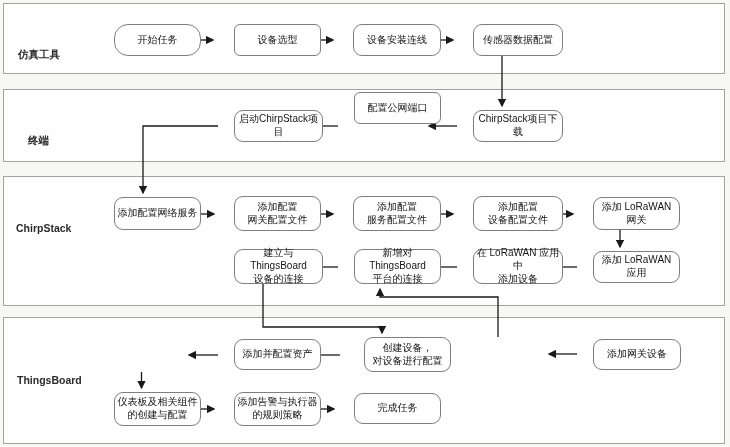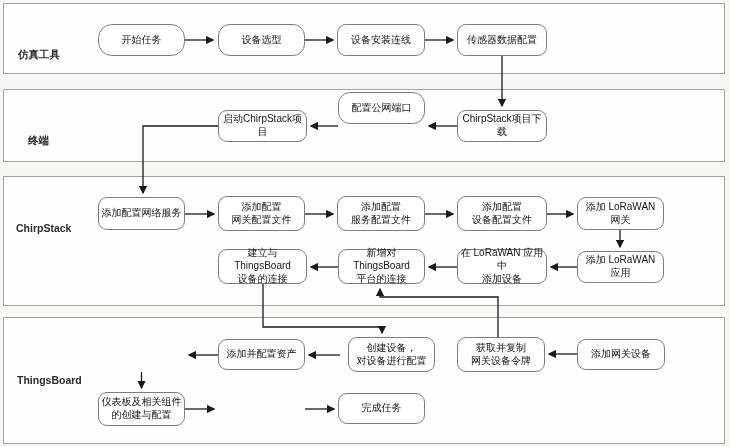--- a/index.html
+++ b/index.html
@@ -11,24 +11,24 @@
     position:absolute;left:3px;width:722px;background:#fefefe;
     border:1px solid #a3a3a3;box-sizing:border-box;z-index:0;
   }
   .lane-label{
     position:absolute;font-size:10.5px;font-weight:700;color:#2a2a2a;z-index:3;margin-top:40px;
   }
   .node{
     position:absolute;display:flex;align-items:center;justify-content:center;
     text-align:center;background:#ffffff;border:1px solid #7e7e7e;border-radius:9px;
     font-size:10px;line-height:1.28;color:#141414;white-space:pre-line;
-    box-sizing:border-box;z-index:2;padding:1px 2px;
+    box-sizing:border-box;z-index:2;padding:1px 2px;margin-left:16px;
   }
   .r14{border-radius:14px}
-  .r6{border-radius:12px}
+  .r6{border-radius:6px}
   svg.connectors{position:absolute;left:0;top:0;z-index:1}
 </style>
 </head>
 <body>
 
 <div class="canvas">
 
   <div class="lane" style="top:3px;height:71px"></div>
   <div class="lane" style="top:89px;height:73px"></div>
   <div class="lane" style="top:176px;height:130px"></div>
@@ -94,21 +94,21 @@
 设备的连接</div>
   <div class="node" style="left:338px;top:249px;width:87px;height:35px">新增对ThingsBoard
 平台的连接</div>
   <div class="node" style="left:457px;top:249px;width:90px;height:35px">在 LoRaWAN 应用中
 添加设备</div>
   <div class="node" style="left:577px;top:251px;width:87px;height:32px">添加 LoRaWAN 应用</div>
 
   <div class="node" style="left:218px;top:339px;width:87px;height:31px">添加并配置资产</div>
   <div class="node" style="left:348px;top:337px;width:87px;height:35px">创建设备，
 对设备进行配置</div>
-  <div class="node" style="left:457px;top:337px;width:88px;height:35px">获取并复制
-网关设备令牌</div>
   <div class="node" style="left:577px;top:339px;width:88px;height:31px">添加网关设备</div>
 
   <div class="node" style="left:98px;top:392px;width:87px;height:34px">仪表板及相关组件
 的创建与配置</div>
+  <div class="node" style="left:218px;top:392px;width:87px;height:34px">添加告警与执行器
+的规则策略</div>
   <div class="node" style="left:338px;top:393px;width:87px;height:31px">完成任务</div>
 
 </div>
 
 </body></html>

